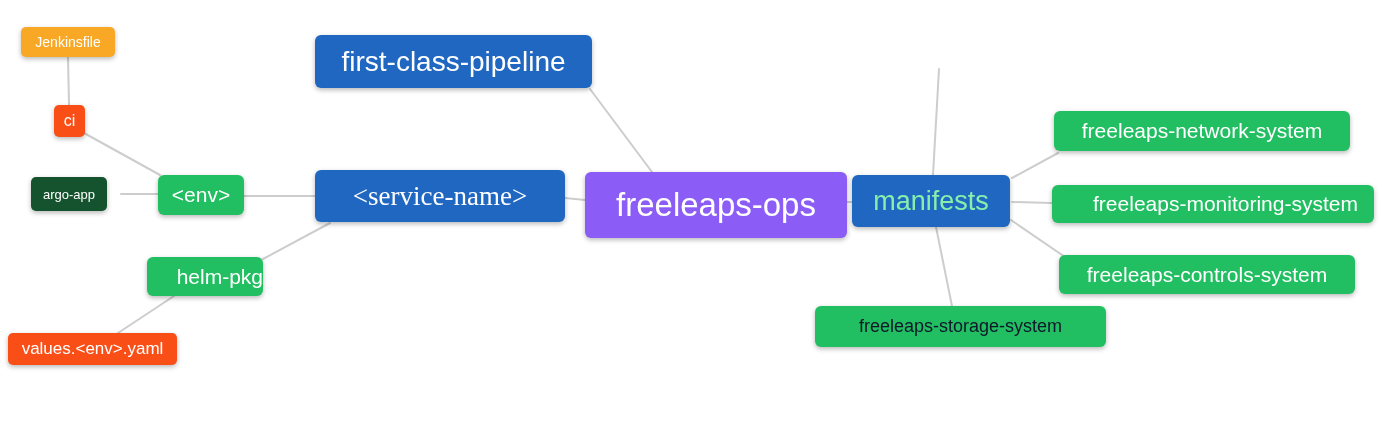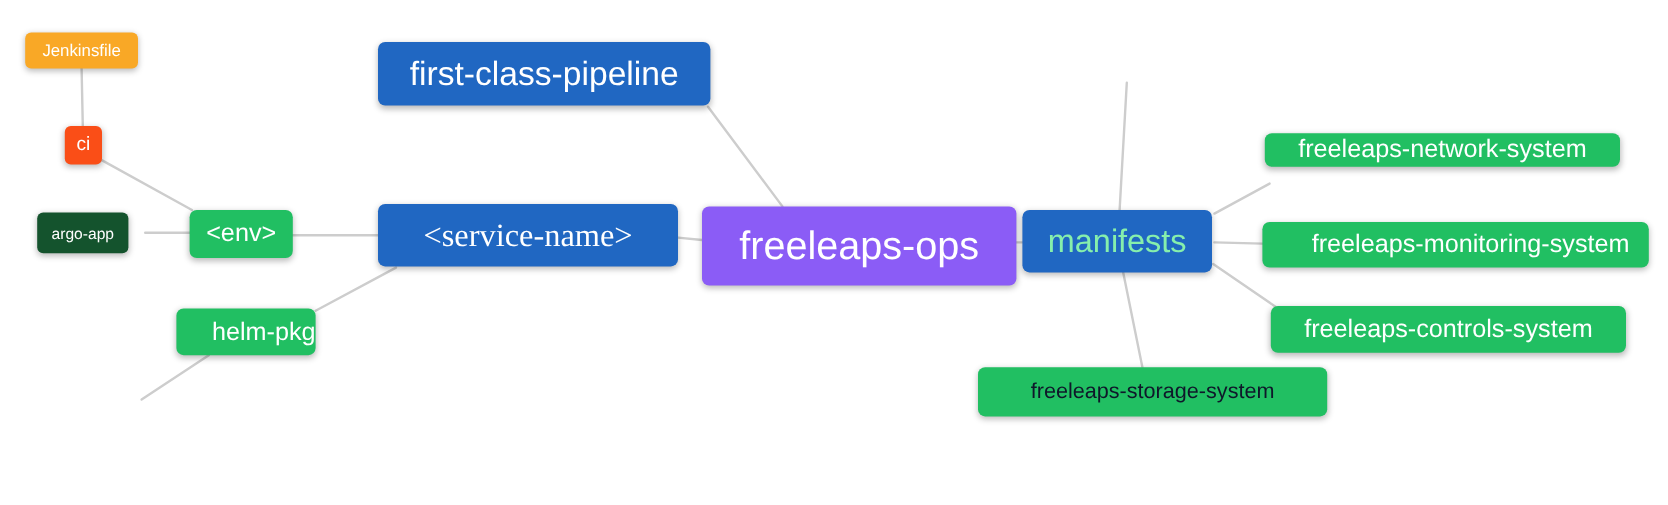--- a/index.html
+++ b/index.html
@@ -72,39 +72,42 @@
   </div>
 
   <div class="node" style="left: 158px; top: 175px; width: 86px; height: 40px; font-size: 21px; background: rgb(33, 191, 98); color: rgb(255, 255, 255);">
     <span>&lt;env&gt;</span>
   </div>
 
   <div class="node" style="left: 147px; top: 257px; width: 116px; height: 39px; font-size: 21px; background: rgb(33, 191, 98); color: rgb(255, 255, 255); justify-content: flex-end;">
     <span>helm-pkg</span>
   </div>
 
+  <div class="node" style="left: 8px; top: 333px; width: 169px; height: 32px; font-size: 17px; border-radius: 5px; background: rgb(250, 78, 23); color: rgb(255, 255, 255);">
+    <span>values.&lt;env&gt;.yaml</span>
+  </div>
 
   <div class="node" style="left: 315px; top: 35px; width: 277px; height: 53px; font-size: 28px; background: rgb(32, 103, 194); color: rgb(255, 255, 255);">
     <span>first-class-pipeline</span>
   </div>
 
   <div class="node" style="left: 315px; top: 170px; width: 250px; height: 52px; font-size: 27px; background: rgb(32, 103, 194); color: rgb(255, 255, 255); font-family: Liberation Serif, serif;">
     <span>&lt;service-name&gt;</span>
   </div>
 
   <div class="node" style="left: 585px; top: 172px; width: 262px; height: 66px; font-size: 33px; background: #8b5cf6; color: rgb(255, 255, 255);">
     <span>freeleaps-ops</span>
   </div>
 
   <div class="node" style="left: 852px; top: 175px; width: 158px; height: 52px; font-size: 27px; background: rgb(32, 103, 194); color: #86efac;">
     <span>manifests</span>
   </div>
 
 
-  <div class="node" style="left: 1054px; top: 111px; width: 296px; height: 28px; font-size: 21px; background: rgb(33, 191, 98); color: rgb(255, 255, 255);">
+  <div class="node" style="left: 1054px; top: 111px; width: 296px; height: 40px; font-size: 21px; background: rgb(33, 191, 98); color: rgb(255, 255, 255);">
     <span>freeleaps-network-system</span>
   </div>
 
   <div class="node" style="left: 1052px; top: 185px; width: 322px; height: 38px; font-size: 21px; background: rgb(33, 191, 98); color: rgb(255, 255, 255); padding-left: 25px;">
     <span>freeleaps-monitoring-system</span>
   </div>
 
   <div class="node" style="left: 1059px; top: 255px; width: 296px; height: 39px; font-size: 21px; background: rgb(33, 191, 98); color: rgb(255, 255, 255);">
     <span>freeleaps-controls-system</span>
   </div>

